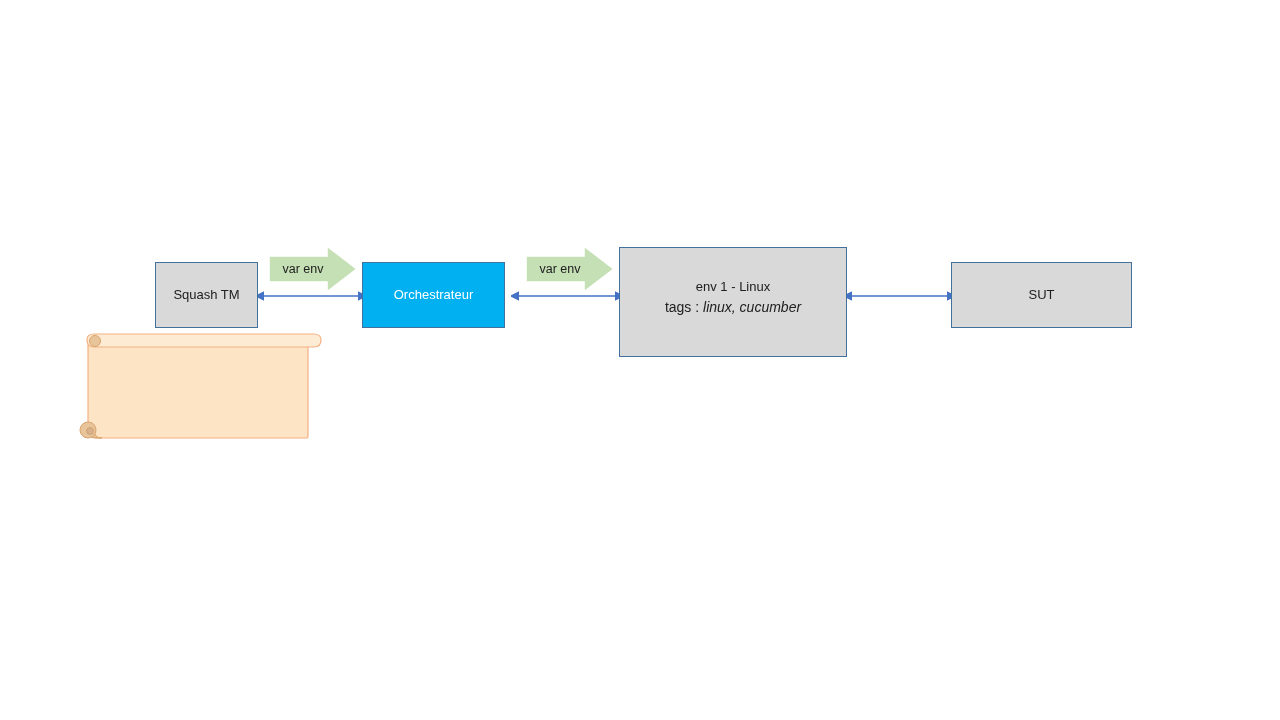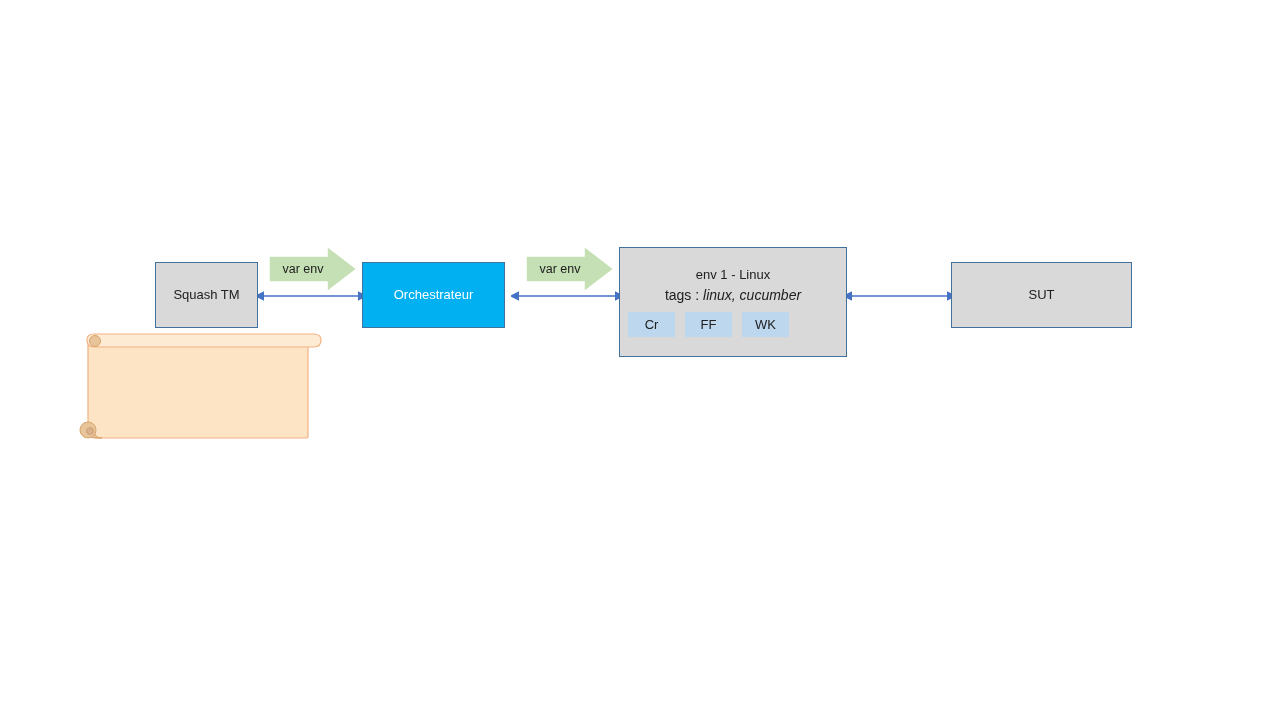--- a/index.html
+++ b/index.html
@@ -50,21 +50,21 @@
   #box-env {
     position: absolute;
     left: 619px; top: 243px;
     width: 228px; height: 110px;
     box-sizing: border-box;
     border: 1.4px solid #41719C;
     background: #D9D9D9;
     display: flex;
     flex-direction: column;
     align-items: center;
-    padding-top: 18px;
+    padding-top: 30px;
   }
   .env-title {
     font-size: 13px;
     color: #202020;
     line-height: 1.45;
   }
   .env-tags {
     font-size: 14px;
     color: #202020;
     line-height: 1.45;
@@ -201,31 +201,20 @@
 
   <div class="box blue" id="box-orch">
     <span>Orchestrateur</span>
   </div>
 
   <div id="box-env">
     <div class="env-title">env 1 - Linux</div>
     <div class="env-tags">
       <span>tags : </span><span class="tagvals">linux, cucumber</span>
     </div>
-    <div class="env-chips">
-      <div class="chip">
-        <span>Cr</span>
-      </div>
-      <div class="chip">
-        <span>FF</span>
-      </div>
-      <div class="chip">
-        <span>WK</span>
-      </div>
-    </div>
   </div>
 
   <div class="box grey" id="box-sut">
     <span>SUT</span>
   </div>
 
   <svg id="note" viewBox="0 0 246 110">
 
     <path d="M10,9 L230,9 L230,105 Q230,106 228,106 L18,106 Q10,106 10,98 Z" fill="#FCE4C4" stroke="#F4B183" stroke-width="1.2"></path>
 

